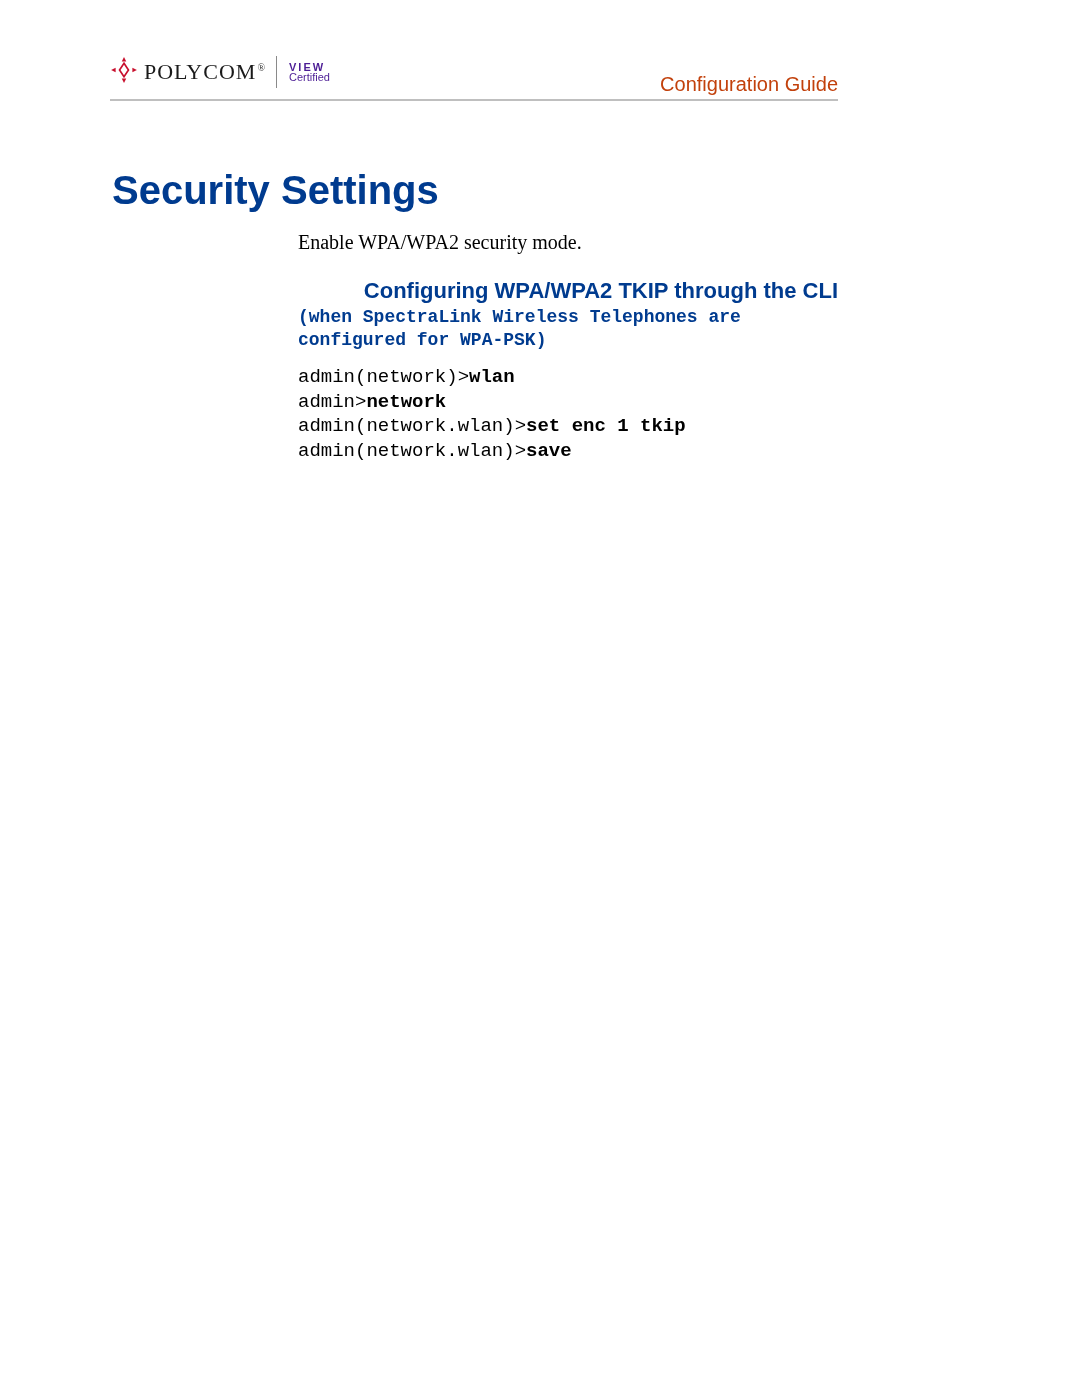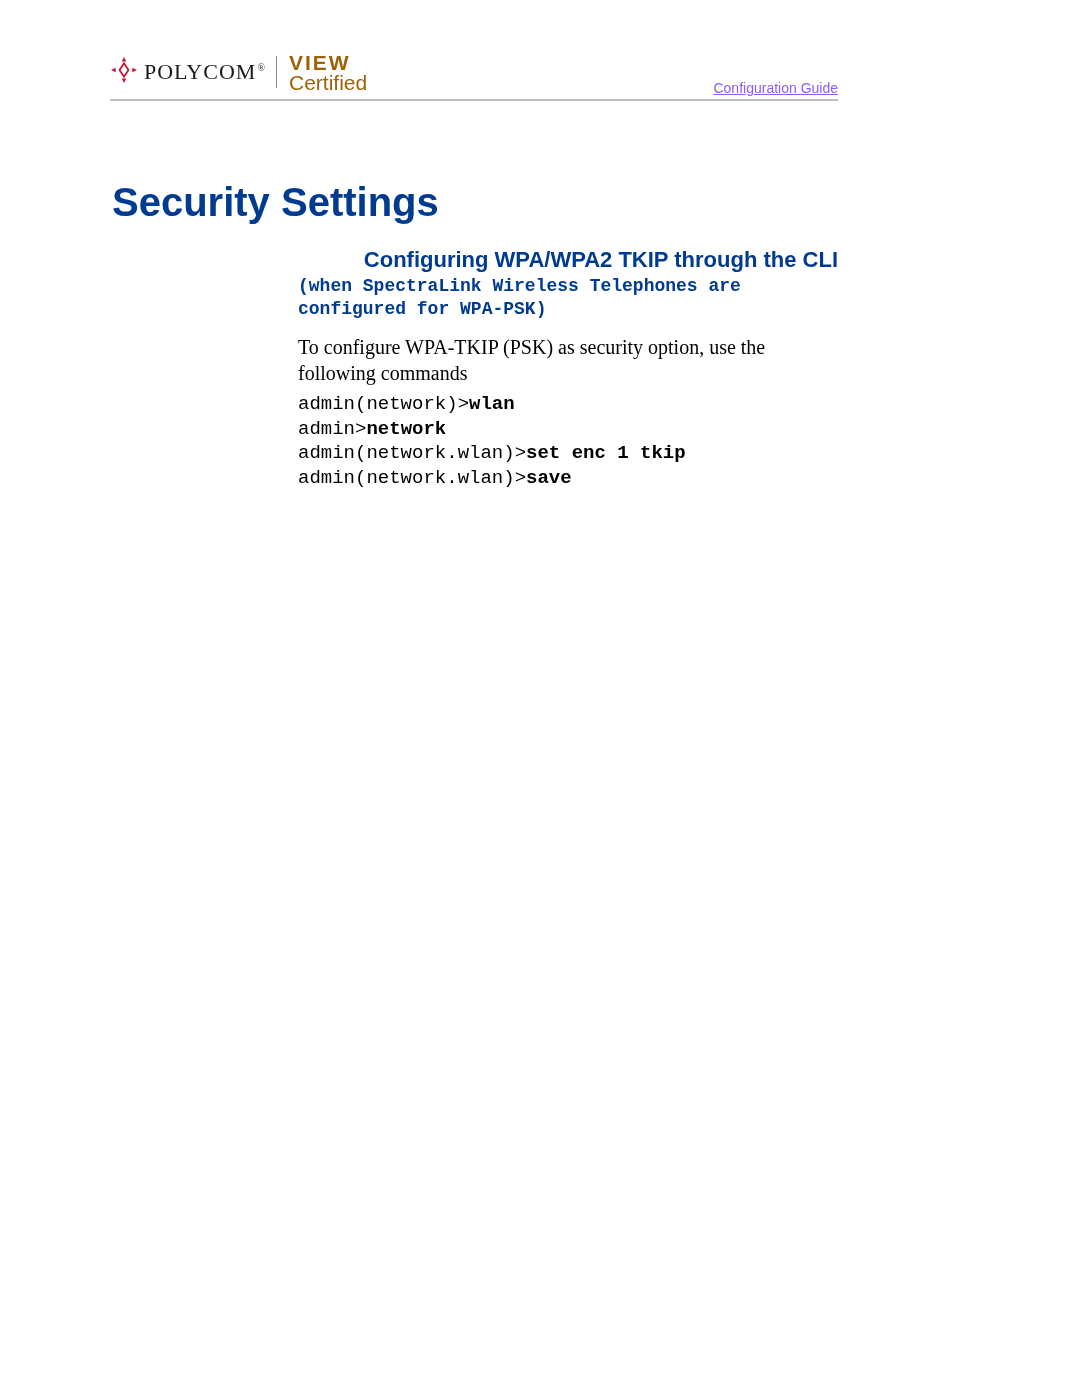--- a/index.html
+++ b/index.html
@@ -54,51 +54,50 @@
   }
   .vdiv {
     width: 1px;
     height: 32px;
     background: #8a8a8a;
     margin: 0 6px 0 4px;
   }
   .view-cert {
     font-family: Arial, Helvetica, sans-serif;
     line-height: 1.0;
-    color: #a16207;
-    font-size: 21px;
+    color: #4c1d95;
+    font-size: 11px;
   }
   .view-cert .line1 {
     font-weight: 700;
     letter-spacing: 2px;
   }
   .view-cert .line2 {
     font-weight: 400;
     margin-top: -1px;
   }
   .header-right {
     font-family: Arial, Helvetica, sans-serif;
-    font-size: 14px;
-    color: #8b5cf6;
+    font-size: 20px;
+    color: #c2410c;
     align-self: flex-end;
-    text-decoration: underline;
   }
   .header-rule {
     position: absolute;
     left: 110px;
     right: 118px;
     top: 99px;
     height: 2px;
     background: #bfbfbf;
   }
 
   
   .content {
     position: absolute;
-    top: 180px;
+    top: 168px;
     left: 112px;
     right: 118px;
   }
   h1.title {
     font-family: Arial, Helvetica, sans-serif;
     font-weight: 700;
     color: #003b8f;
     font-size: 40px;
     margin: 0 0 18px 0;
   }
@@ -189,25 +188,25 @@
       </span>
     </div>
     <div class="header-right">Configuration Guide</div>
   </div>
   <div class="header-rule"></div>
 
   <div class="content">
     <h1 class="title">Security Settings</h1>
 
     <div class="body-text">
+      <p class="intro">Enable WPA/WPA2 security mode.</p>
 
       <h2 class="subheading">Configuring WPA/WPA2 TKIP through the CLI</h2>
       <div class="subnote">(when SpectraLink Wireless Telephones are configured for WPA-PSK)</div>
 
-      <p class="para">To configure WPA-TKIP (PSK) as security option, use the following commands</p>
 
       <div class="cmd-block">
         <div class="cmd-line"><span>admin(network)&gt;</span><span class="b">wlan</span></div>
         <div class="cmd-line"><span>admin&gt;</span><span class="b">network</span></div>
         <div class="cmd-line"><span>admin(network.wlan)&gt;</span><span class="b">set enc 1 tkip</span></div>
         <div class="cmd-line"><span>admin(network.wlan)&gt;</span><span class="b">save</span></div>
       </div>
     </div>
   </div>
 

